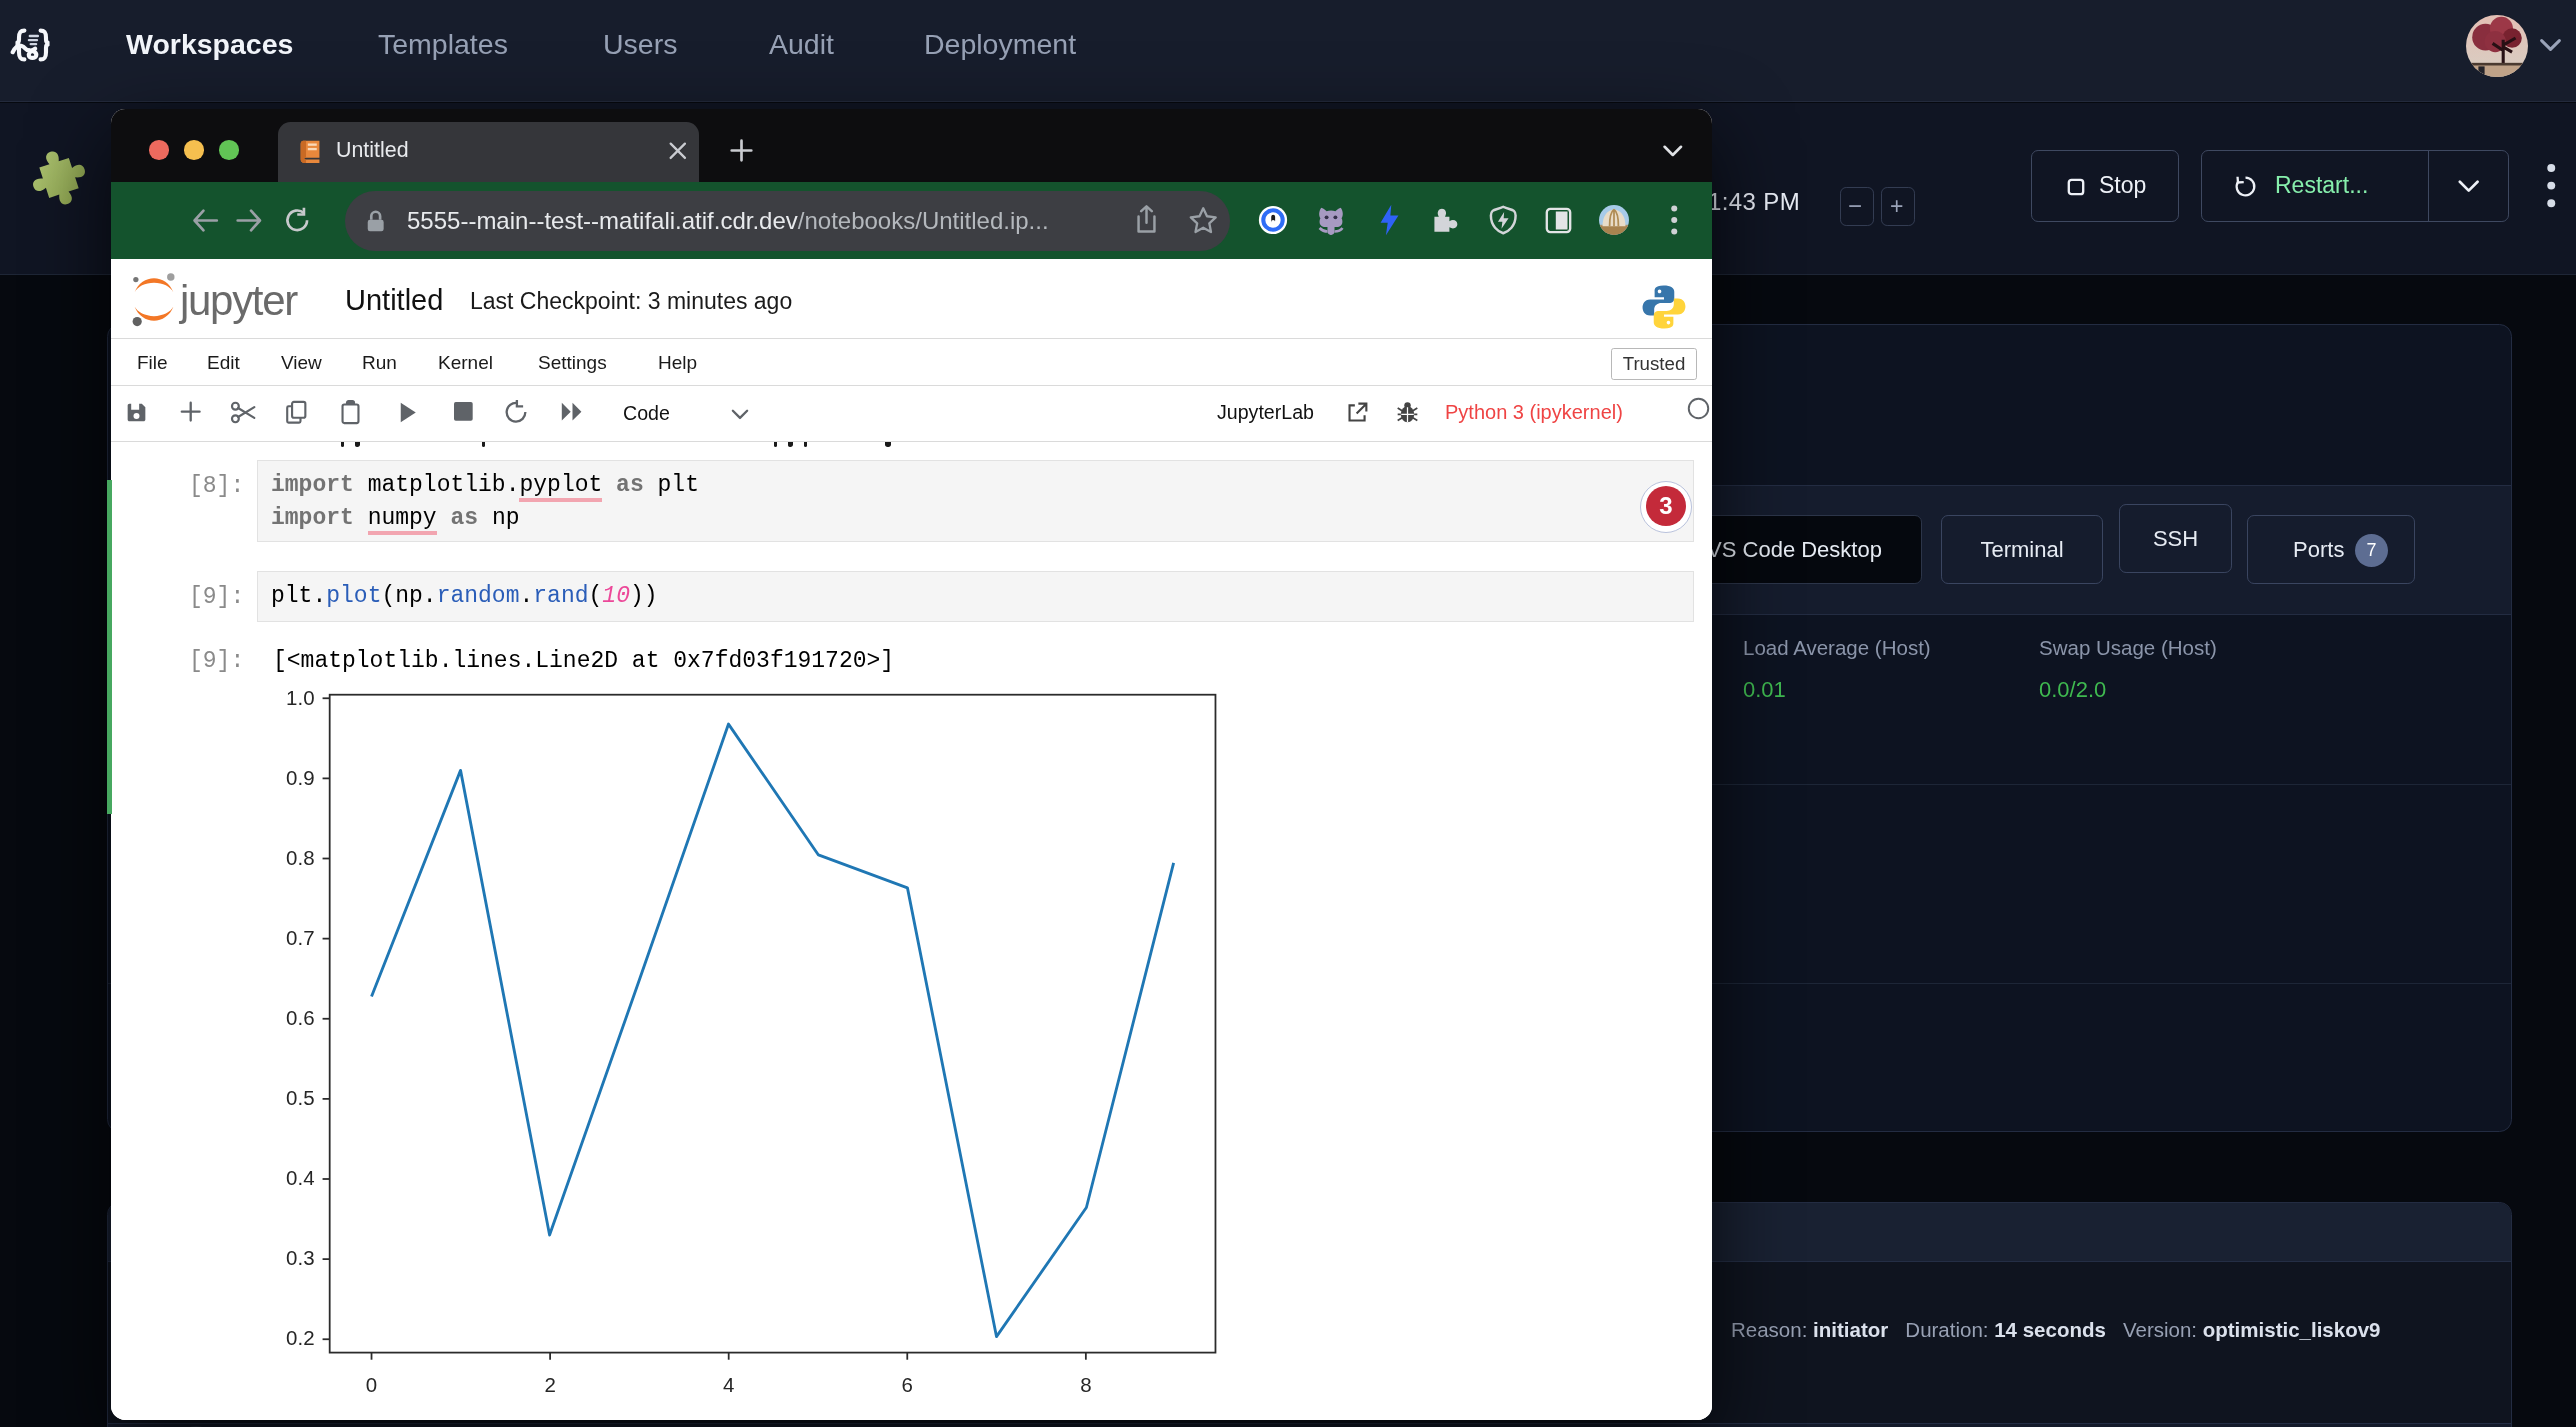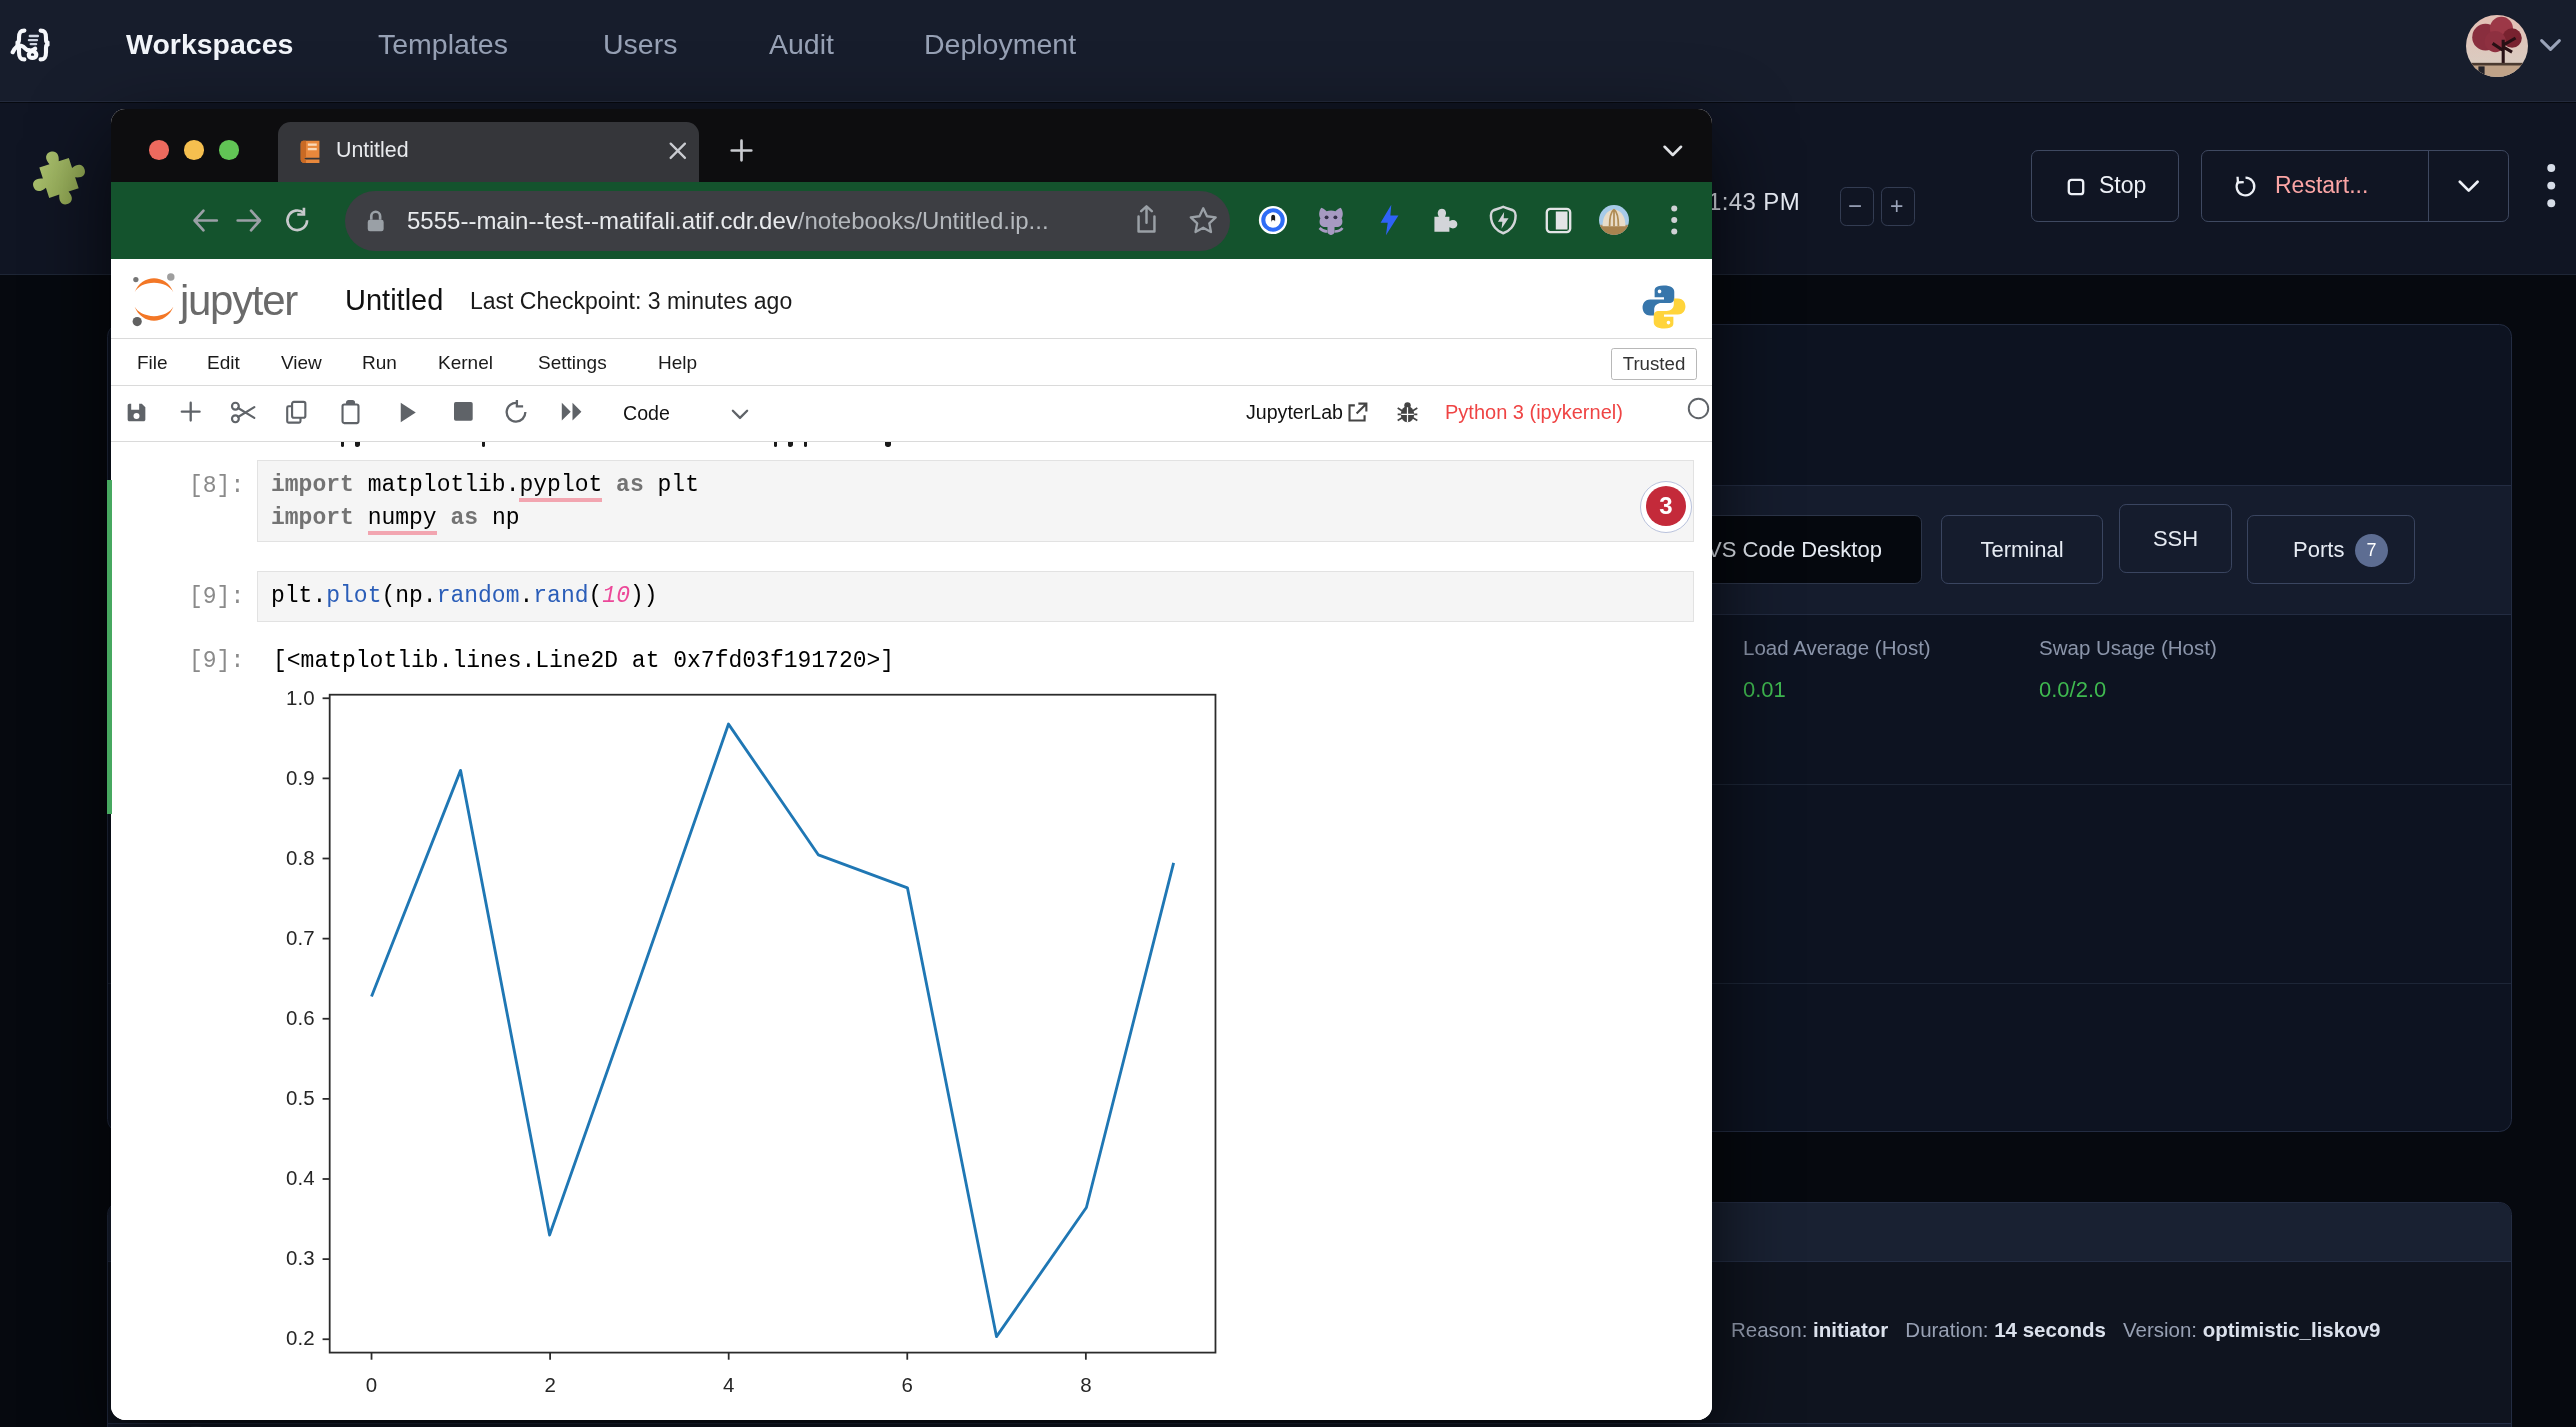--- a/index.html
+++ b/index.html
@@ -100,21 +100,21 @@
   <svg class="abs" style="left:2067px;top:75px" width="18" height="18" viewBox="0 0 20 20">
       <rect x="2" y="2" width="16" height="16" rx="3" fill="none" stroke="#eef1f7" stroke-width="2.6"></rect>
     </svg>
   <span class="abs" style="left:2099px;top:69px;font-size:23px;color:#eef1f7">Stop</span>
   <div class="hbtn" style="left:2201px;top:47px;width:308px;height:72px"></div>
   <div class="abs" style="left:2428px;top:48px;width:0.9px;height:70px;background:#3f4961"></div>
   <svg class="abs" style="left:2234px;top:72px" width="23" height="23" viewBox="0 0 26 26">
       <path d="M13 3 A 10 10 0 1 1 4.5 7.7" fill="none" stroke="#eef1f7" stroke-width="2.6"></path>
       <path d="M4 2 L4.5 8.5 L11 8" fill="none" stroke="#eef1f7" stroke-width="2.6"></path>
     </svg>
-  <span class="abs" style="left:2275px;top:69px;font-size:23px;color:#fca5a5">Restart...</span>
+  <span class="abs" style="left:2275px;top:69px;font-size:23px;color:#86efac">Restart...</span>
   <svg class="abs" style="left:2458px;top:77px" width="21.4" height="14.2" viewBox="0 0 24 16">
       <path d="M2 2 L12 12 L22 2" stroke="#eef1f7" stroke-width="3" fill="none" stroke-linecap="round" stroke-linejoin="round"></path>
     </svg>
   <svg class="abs" style="left:2545px;top:57px" width="12.5" height="53" viewBox="0 0 14 60">
       <circle cx="7" cy="9" r="4.5" fill="#d7dde8"></circle>
       <circle cx="7" cy="29" r="4.5" fill="#d7dde8"></circle>
       <circle cx="7" cy="49" r="4.5" fill="#d7dde8"></circle>
     </svg>
 </div>
 <div class="abs" id="card1">
@@ -293,21 +293,21 @@
         <path d="M15 0 L15 7 L22 7" fill="none" stroke="#5f6368" stroke-width="0"></path>
         <path d="M14.5 -0.5 L14.5 7.2 L21.5 7.2" fill="none" stroke="#5f6368" stroke-width="2.6"></path>
       </svg>
     <svg class="abs" style="left:449px;top:142px" width="25" height="21.4" viewBox="0 0 28 24">
         <path d="M2 2 L12 12 L2 22 Z M14 2 L24 12 L14 22 Z" fill="#5f6368"></path>
       </svg>
     <span class="abs" style="left:512px;top:143px;font-size:19.6px;color:#111">Code</span>
     <svg class="abs" style="left:620px;top:150px" width="18" height="11.6" viewBox="0 0 20 13">
         <path d="M2 2 L10 10 L18 2" stroke="#5f6368" stroke-width="2.6" fill="none" stroke-linecap="round" stroke-linejoin="round"></path>
       </svg>
-    <span class="abs" style="left:1135px;top:142px;font-size:19.6px;color:#111">JupyterLab</span>
+    <span class="abs" style="left:1106px;top:142px;font-size:19.6px;color:#111">JupyterLab</span>
     <svg class="abs" style="left:1235px;top:142px" width="23" height="23" viewBox="0 0 26 26">
         <path d="M10 5 L4 5 L4 22 L21 22 L21 16" fill="none" stroke="#444" stroke-width="2.4"></path>
         <path d="M14 3 L23 3 L23 12 M23 3 L12 14" fill="none" stroke="#444" stroke-width="2.4"></path>
       </svg>
     <svg class="abs" style="left:1284px;top:141px" width="25" height="25" viewBox="0 0 28 28">
         <ellipse cx="14" cy="16" rx="7.5" ry="9" fill="#444"></ellipse>
         <circle cx="14" cy="6" r="3.6" fill="#444"></circle>
         <path d="M14 8 L14 25 M7 16 L21 16" stroke="#fff" stroke-width="1.4"></path>
         <path d="M3 9 L8 12 M3 16 L6.5 16 M3 23 L8 20 M25 9 L20 12 M25 16 L21.5 16 M25 23 L20 20" stroke="#444" stroke-width="2" fill="none"></path>
       </svg>

